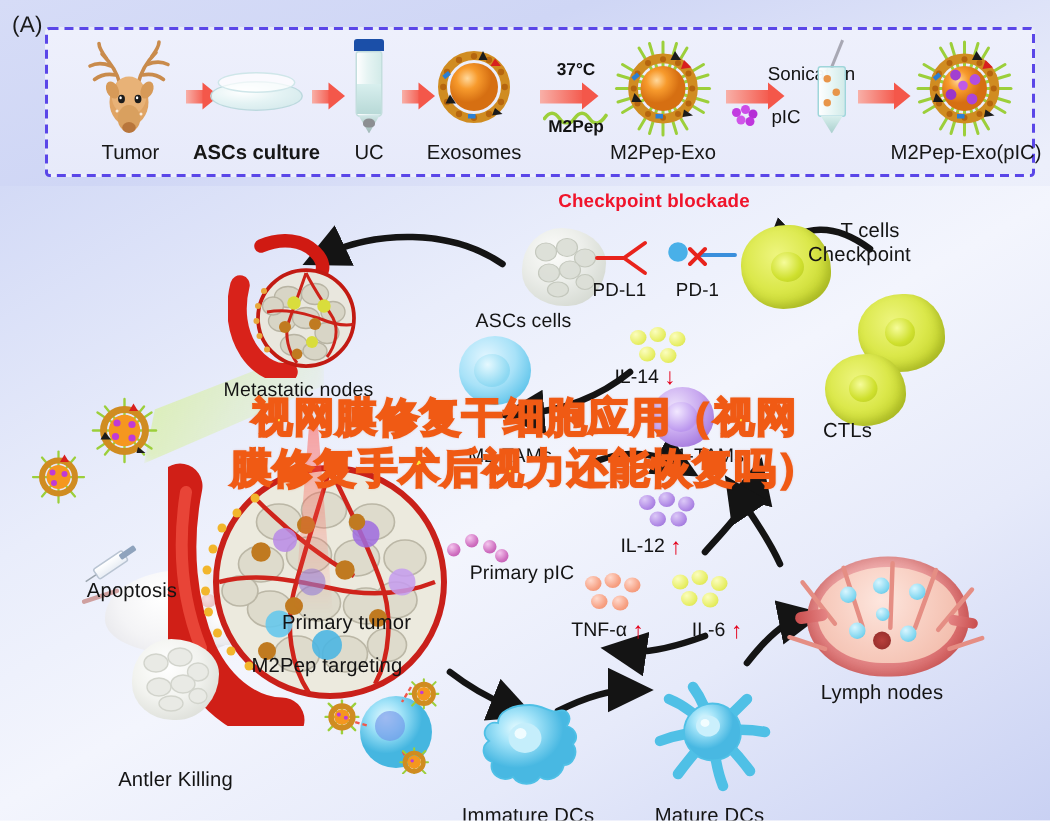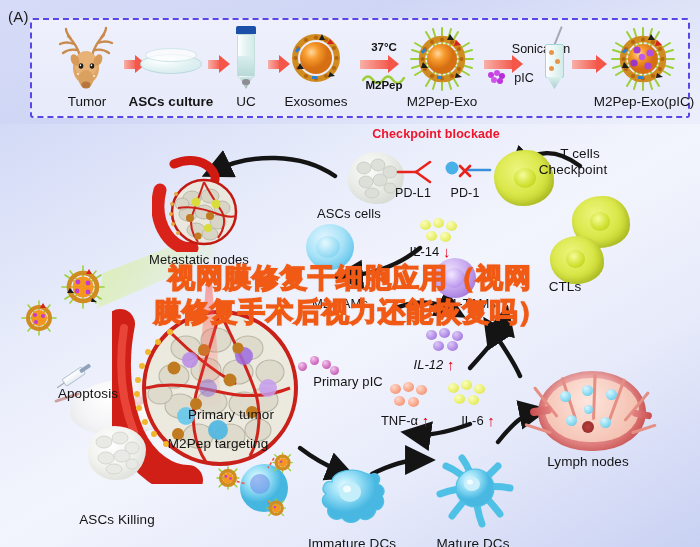--- a/index.html
+++ b/index.html
@@ -793,21 +793,21 @@
       <div style="position:absolute; left:443px; top:144px; width:22px; height:20px; border-radius:50%; background:radial-gradient(circle at 38% 32%,#f2e8ff,#bb96ee 70%);"></div>
       <div class="blab" style="left:468px; top:172px;">M1-TAMs</div>
 
       <div class="dotset" style="left:424px; top:204px; width:42px; height:26px;">
         <div class="cdot purple" style="left:2px; top:2px; width:11px; height:10px;"></div>
         <div class="cdot purple" style="left:15px; top:0px; width:11px; height:10px;"></div>
         <div class="cdot purple" style="left:28px; top:3px; width:11px; height:10px;"></div>
         <div class="cdot purple" style="left:9px; top:13px; width:11px; height:10px;"></div>
         <div class="cdot purple" style="left:23px; top:13px; width:11px; height:10px;"></div>
       </div>
-      <div class="cyto" style="left:434px; top:232px;font-style:italic;">
+      <div class="cyto" style="left:434px; top:232px;">
         <span>IL-12</span>
         <span class="updown">↑</span>
       </div>
 
       <div class="dotset" style="left:296px; top:232px; width:44px; height:18px;">
         <div class="cdot pink" style="left:2px; top:6px; width:9px; height:9px;"></div>
         <div class="cdot pink" style="left:14px; top:0px; width:9px; height:9px;"></div>
         <div class="cdot pink" style="left:26px; top:4px; width:9px; height:9px;"></div>
         <div class="cdot pink" style="left:34px; top:10px; width:9px; height:9px;"></div>
       </div>
@@ -1019,21 +1019,21 @@
             <ellipse cx="12" cy="12" rx="8" ry="6"></ellipse>
               <ellipse cx="28" cy="8" rx="8" ry="6"></ellipse>
             <ellipse cx="40" cy="18" rx="7" ry="6"></ellipse>
               <ellipse cx="14" cy="28" rx="8" ry="6"></ellipse>
             <ellipse cx="30" cy="26" rx="8" ry="6"></ellipse>
               <ellipse cx="22" cy="39" rx="8" ry="5"></ellipse>
             <ellipse cx="40" cy="34" rx="6" ry="5"></ellipse>
           </g>
         </svg>
       </div>
-      <div class="blab lg" style="left:117px; top:388px;">ASCs Killing</div>
+      <div class="blab lg" style="left:117px; top:388px;">Antler Killing</div>
 
       <div style="position:absolute; left:316px; top:340px; width:74px; height:66px;">
         <svg width="74" height="66" viewBox="0 0 74 66">
           <path d="M37 6 C46 6 52 12 56 10 C62 8 66 14 62 20 C68 22 70 28 66 32 C70 38 66 46 60 46
                    C58 54 50 58 44 54 C40 60 30 60 26 54 C18 58 10 52 12 44 C6 42 4 34 10 30
                    C4 26 8 16 16 18 C16 10 26 6 37 6 Z" fill="url(#dcg1)" stroke="#4fc0e6" stroke-width="1.2"></path>
           <defs>
             <radialGradient id="dcg1" cx="36%" cy="30%">
               <stop offset="0%" stop-color="#e7fbff"></stop>
                 <stop offset="40%" stop-color="#a4e4f9"></stop>

